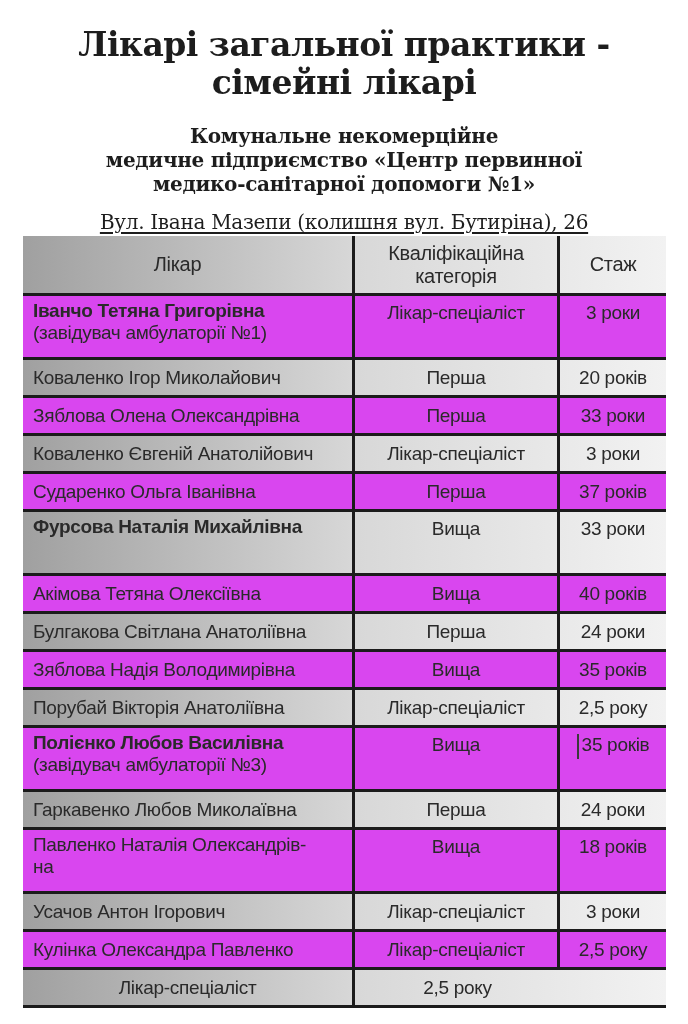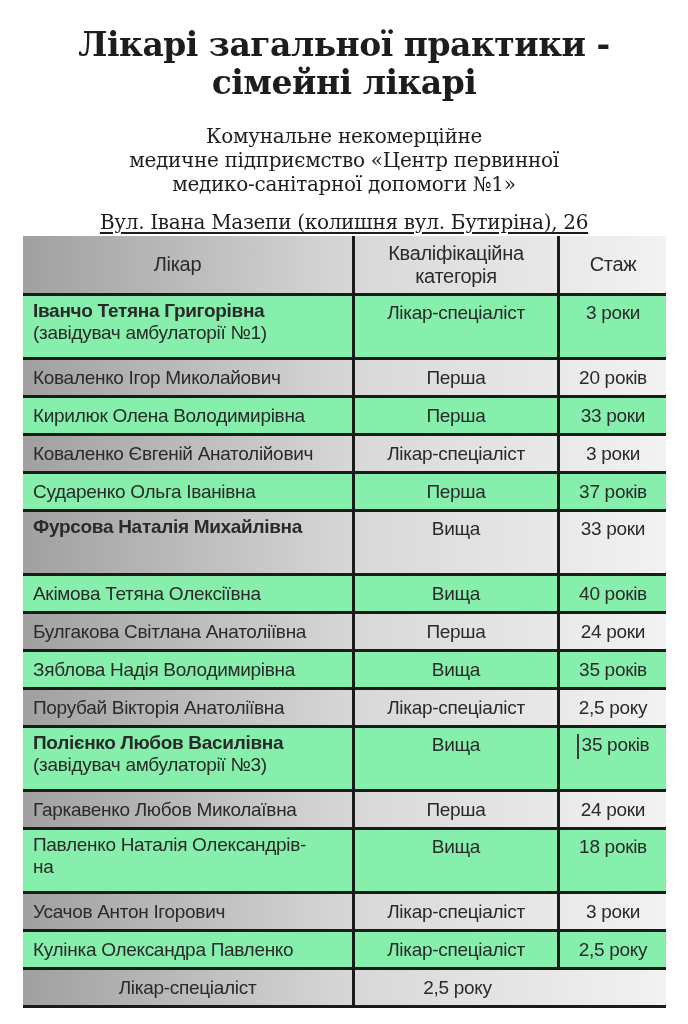--- a/index.html
+++ b/index.html
@@ -17,38 +17,38 @@
     font-family:"Liberation Sans",sans-serif;color:var(--text);
   }
   .page{position:relative;width:688px;height:740px;}
 
   .title{
     font-family:"DejaVu Serif",serif;font-weight:bold;
     font-size:33px;line-height:38px;text-align:center;
     color:var(--heading_text);padding-top:26px;letter-spacing:-0.5px;
   }
   .subtitle{
-    font-family:"DejaVu Serif",serif;font-weight:normal;
+    font-family:"DejaVu Serif",serif;font-weight:bold;
     font-size:20px;line-height:24px;text-align:center;
     color:var(--heading_text);margin-top:22px;letter-spacing:-0.3px;
   }
   .address{
     font-family:"DejaVu Serif",serif;font-weight:normal;
     font-size:20px;line-height:24px;text-align:center;
     color:var(--heading_text);text-decoration:underline;
     text-underline-offset:3px;margin-top:14px;letter-spacing:-0.3px;
   }
 
   .tbl{
     position:absolute;left:23px;top:236px;width:643px;
     font-size:19px;letter-spacing:-0.3px;line-height:22px;
   }
   .row{
     display:grid;grid-template-columns:332px 205px 106px;
-    height:38px;border-bottom:3px solid var(--border);background:#86efac;
+    height:38px;border-bottom:3px solid var(--border);background:#d946ef;
   }
   .row.shaded{
     background:linear-gradient(to right,var(--shaded_left),var(--shaded_mid) 52%,var(--shaded_right));
   }
   .row.tall{height:64px;}
   .row.hdr{height:60px;font-size:20px;line-height:23px;}
   .cell{display:flex;min-width:0;}
   .c-name{
     flex-direction:column;justify-content:center;align-items:flex-start;
     padding-left:10px;padding-right:20px;border-right:3px solid var(--border);
@@ -111,21 +111,21 @@
 
     </div>
     <div class="cell c-cat">Перша</div>
     <div class="cell c-exp">
       <span class="exp-text">20 років</span>
     </div>
   </div>
 
   <div class="row">
     <div class="cell c-name">
-      <div class="name-line">Кирилюк Олена Володимирівна</div>
+      <div class="name-line">Зяблова Олена Олександрівна</div>
 
     </div>
     <div class="cell c-cat">Перша</div>
     <div class="cell c-exp">
       <span class="exp-text">33 роки</span>
     </div>
   </div>
 
   <div class="row shaded">
     <div class="cell c-name">

